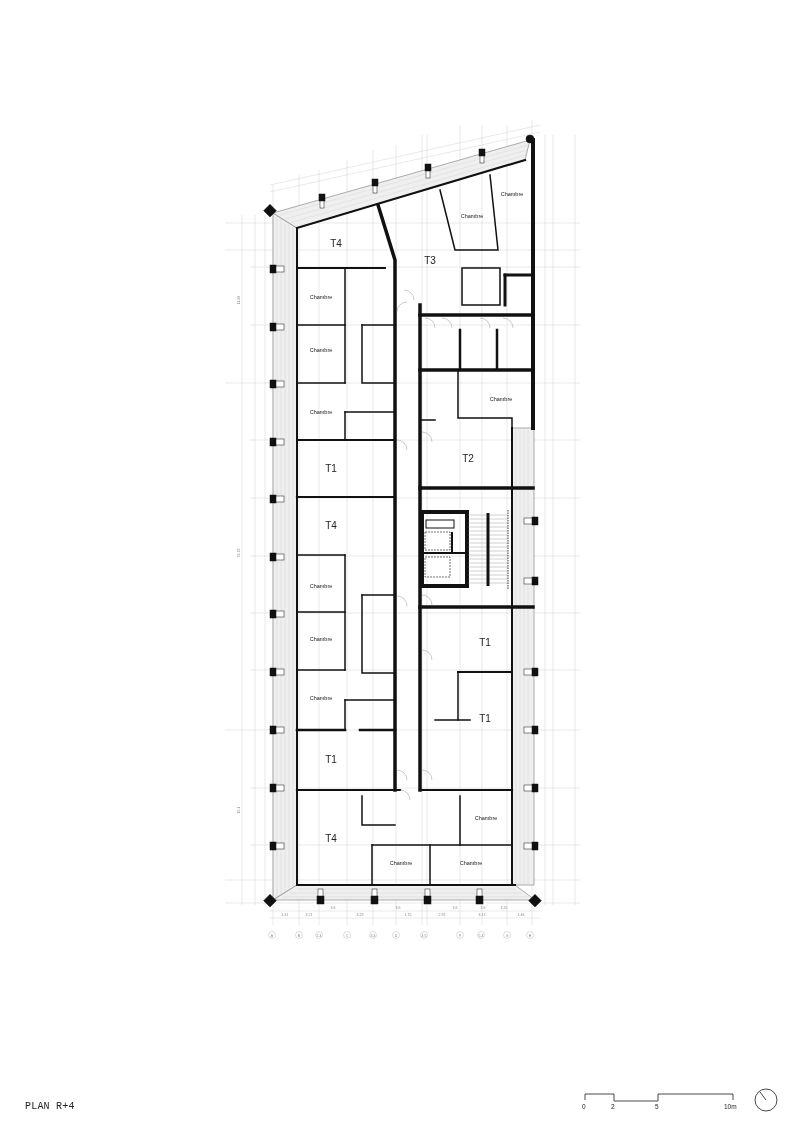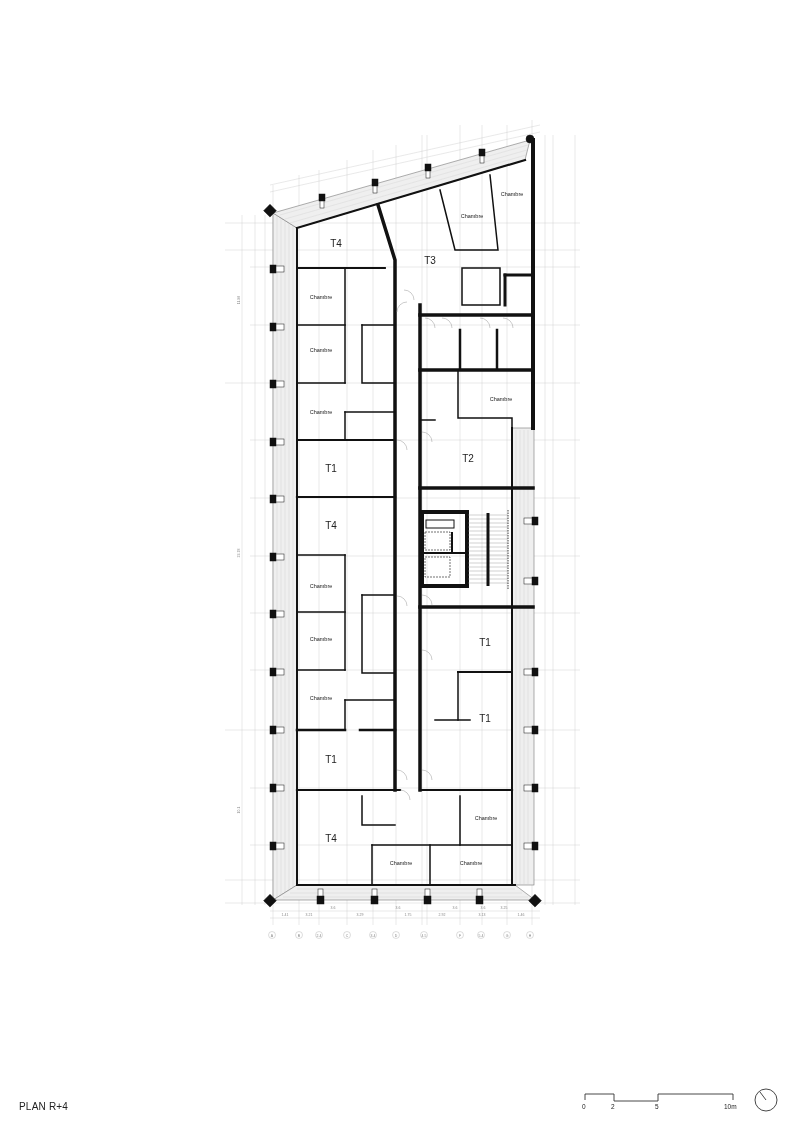--- a/index.html
+++ b/index.html
@@ -3,21 +3,21 @@
 <meta charset="utf-8">
 <style>
   html, body { margin:0; padding:0; background:#ffffff; }
   body { width:800px; height:1132px; position:relative; overflow:hidden; font-family:"Liberation Sans", sans-serif; color:#111; }
   #plan { position:absolute; left:0; top:0; width:800px; height:1132px; }
   .room-label { font-family:"Liberation Sans", sans-serif; fill:#222; }
   .room-big { font-size:10px; }
   .room-small { font-size:5.5px; }
   .grid-label { font-family:"Liberation Sans", sans-serif; font-size:3.5px; fill:#888; }
   .dim-text { font-family:"Liberation Sans", sans-serif; font-size:3.5px; fill:#888; }
-  .title { position:absolute; left:19px; top:1101px; font-size:10px; color:#222; letter-spacing:0.2px; }
+  .title { position:absolute; left:25px; top:1101px; font-size:10px; color:#222; letter-spacing:0.2px;font-family:Liberation Mono, monospace; }
   .scale-label { position:absolute; top:1103px; font-size:6.5px; color:#222; }
 </style>
 </head>
 <body>
 
 <svg id="plan" viewBox="0 0 800 1132" xmlns="http://www.w3.org/2000/svg">
 
   <g stroke="#c8c8c8" stroke-width="0.4" fill="none">
 
     <line x1="273" y1="185" x2="273" y2="925"></line>

